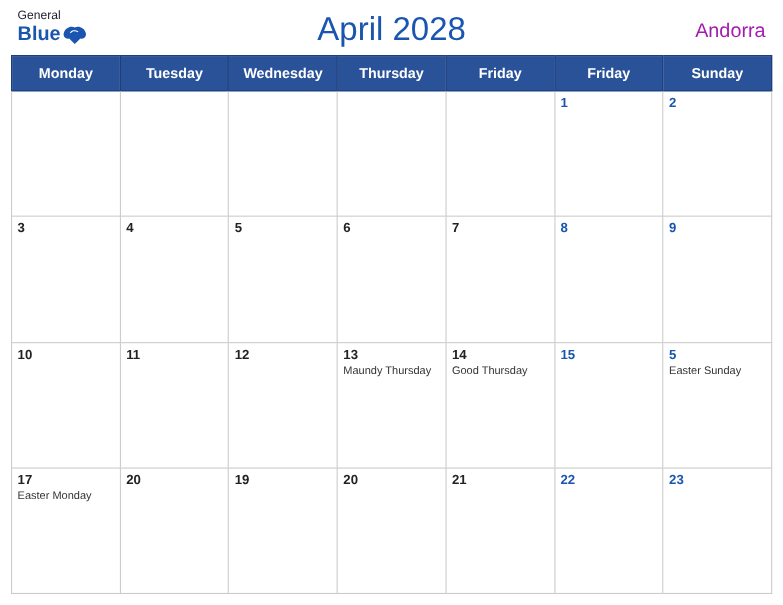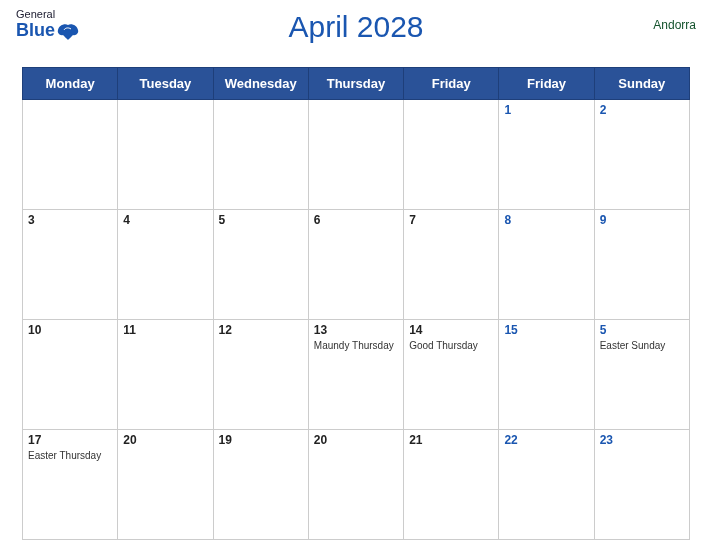--- a/index.html
+++ b/index.html
@@ -14,21 +14,21 @@
       width: 712px;
       height: 550px;
       background: #fff;
       display: flex;
       flex-direction: column;
     }
     .header {
       display: flex;
       align-items: center;
       justify-content: center;
-      padding: 10px 16px 23px;
+      padding: 10px 16px 6px;
       position: relative;
     }
     .logo {
       position: absolute;
       left: 16px;
       top: 8px;
       display: flex;
       flex-direction: column;
       align-items: center;
     }
@@ -44,22 +44,22 @@
     }
     .logo-row {
       display: flex;
       align-items: center;
       gap: 2px;
     }
     .region-label {
       position: absolute;
       right: 16px;
       top: 18px;
-      font-size: 12px;
-      color: #14532d;
+      font-size: 18px;
+      color: #a21caf;
     }
     .title {
       font-size: 30px;
       color: #1a56b0;
       font-weight: normal;
       text-align: center;
     }
     table {
       width: 100%;
       border-collapse: collapse;
@@ -118,21 +118,21 @@
               <path d="M7 7 C8 5, 11 4, 14 6" fill="none" stroke="#fff" stroke-width="1"></path>
             </svg>
           </div>
         </div>
       </div>
     </div>
     <h1 class="title">April 2028</h1>
     <div class="region-label">Andorra</div>
   </div>
 
-  <div style="margin: 0 22px 10px; flex:1; display:flex; flex-direction:column;">
+  <div style="margin: 0 10px 10px; flex:1; display:flex; flex-direction:column;">
     <table>
       <thead>
         <tr>
           <th>Monday</th>
           <th>Tuesday</th>
           <th>Wednesday</th>
           <th>Thursday</th>
           <th>Friday</th>
           <th>Friday</th>
           <th>Sunday</th>
@@ -197,21 +197,21 @@
               <span class="day-number weekend">15</span>
             </td>
             <td>
               <span class="day-number weekend">5</span>
               <span class="holiday">Easter Sunday</span>
             </td>
           </tr>
           <tr class="week-row">
             <td>
               <span class="day-number">17</span>
-              <span class="holiday">Easter Thursday</span>
+              <span class="holiday">Easter Monday</span>
             </td>
             <td>
               <span class="day-number">20</span>
             </td>
             <td>
               <span class="day-number">19</span>
             </td>
             <td>
               <span class="day-number">20</span>
             </td>

